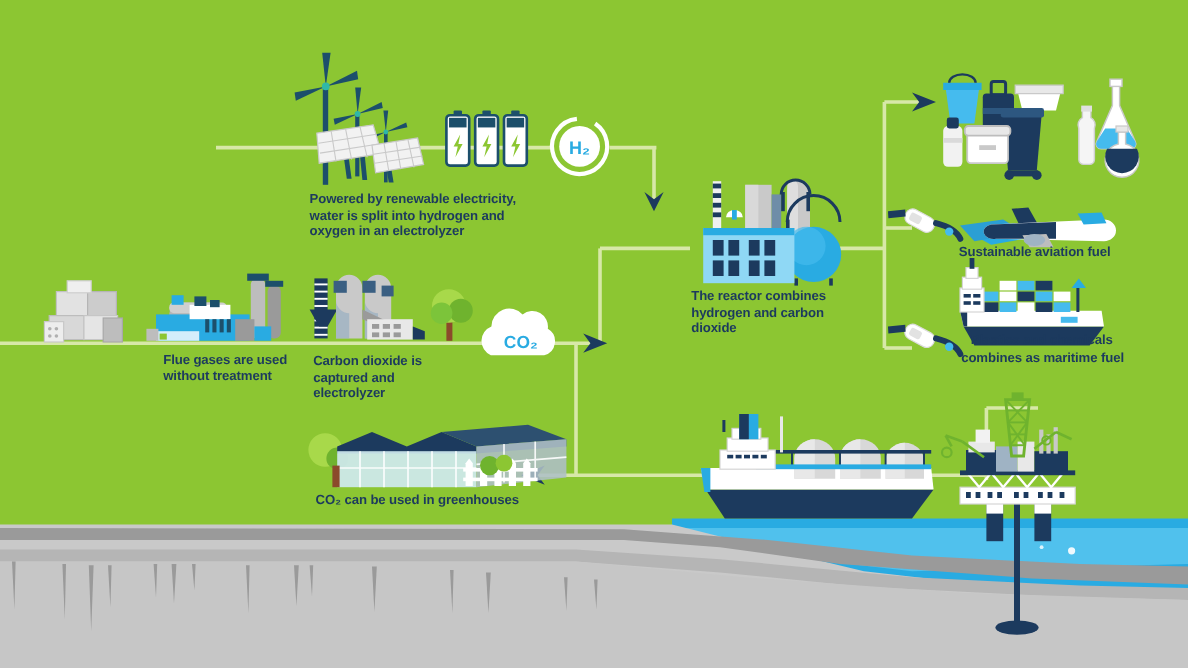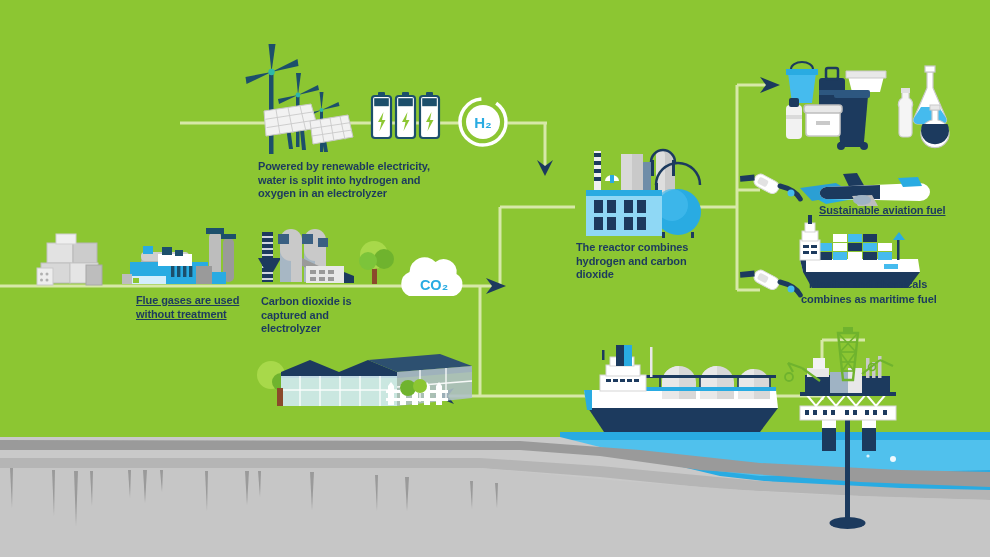--- a/index.html
+++ b/index.html
@@ -576,33 +576,34 @@
       <circle cx="893" cy="459" r="3" fill="#ffffff" opacity="0.9"></circle>
       <circle cx="868" cy="456" r="1.6" fill="#ffffff" opacity="0.8"></circle>
     </g>
   </svg>
 
   <div class="lbl" style="left:258px; top:160px;">Powered by renewable electricity,
 water is split into hydrogen and
 oxygen in an electrolyzer</div>
 
 
-  <div class="lbl" style="left:136px; top:294px;text-decoration:underline;">Flue gases are used
+  <div class="lbl" style="left:136px; top:294px;">Flue gases are used
 without treatment</div>
 
   <div class="lbl" style="left:261px; top:295px;">Carbon dioxide is
 captured and
 electrolyzer</div>
 
   <div class="lbl ctr" style="left:576px; top:241px; width:130px;">The reactor combines
 hydrogen and carbon
 dioxide</div>
 
   <div class="lbl" style="left:797px; top:278px;margin-left:12px;">Plastics and chemicals</div>
 
-  <div class="lbl" style="left:819px; top:204px;text-decoration:underline;">Sustainable aviation fuel</div>
+  <div class="lbl" style="left:799px; top:204px;">Sustainable aviation fuel</div>
 
   <div class="lbl" style="left:801px; top:293px;">combines as maritime fuel</div>
 
+  <div class="lbl" style="left:263px; top:411px;">CO₂ can be used in greenhouses</div>
 
 
 
 </div>
 
 </body></html>

